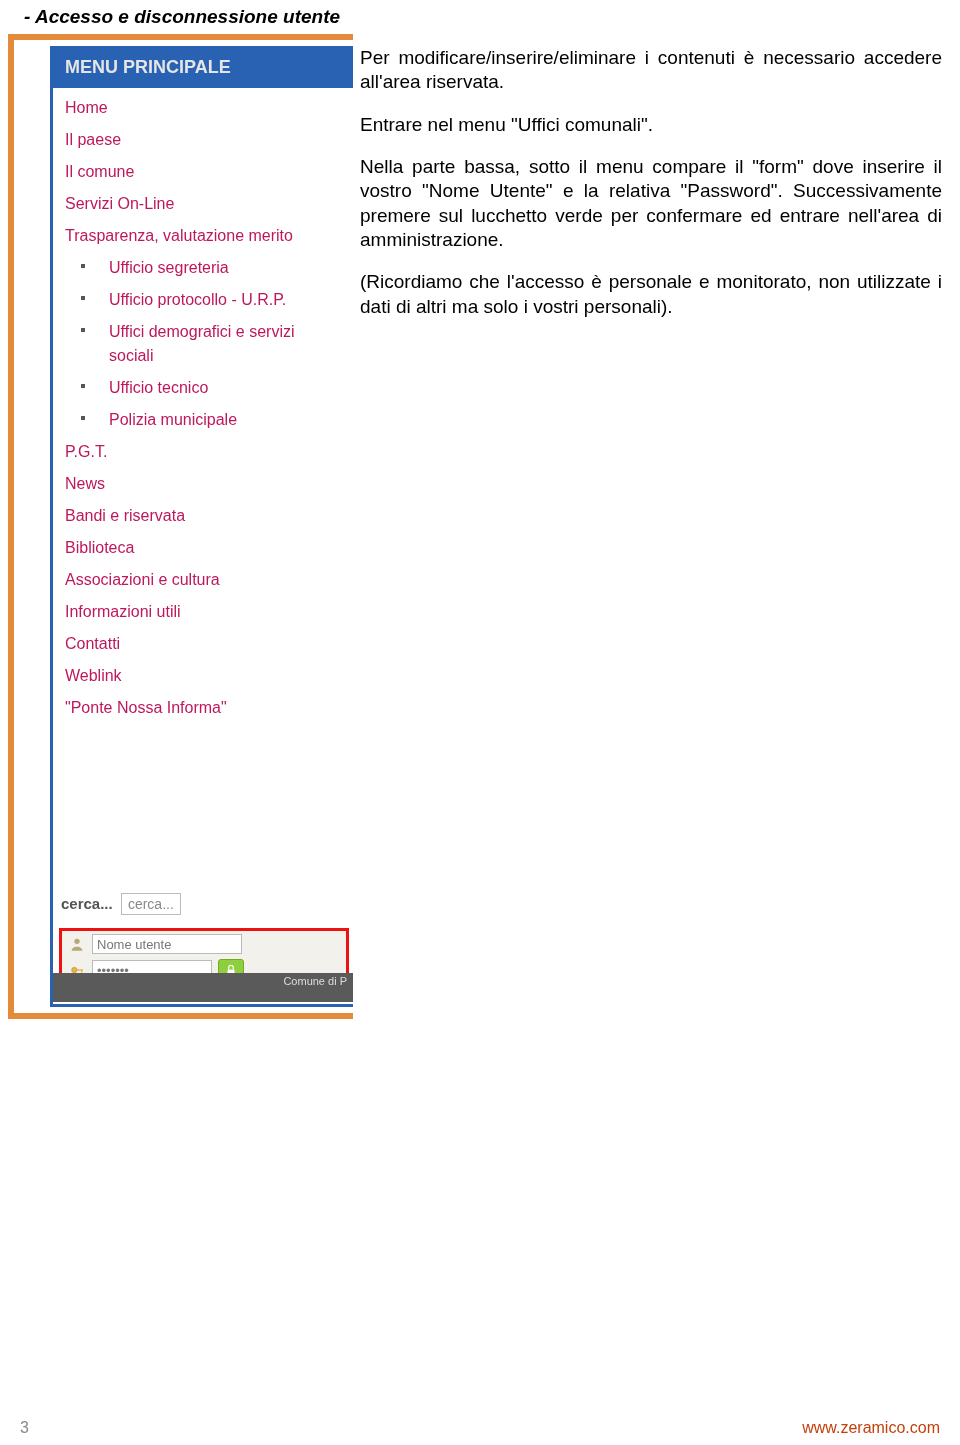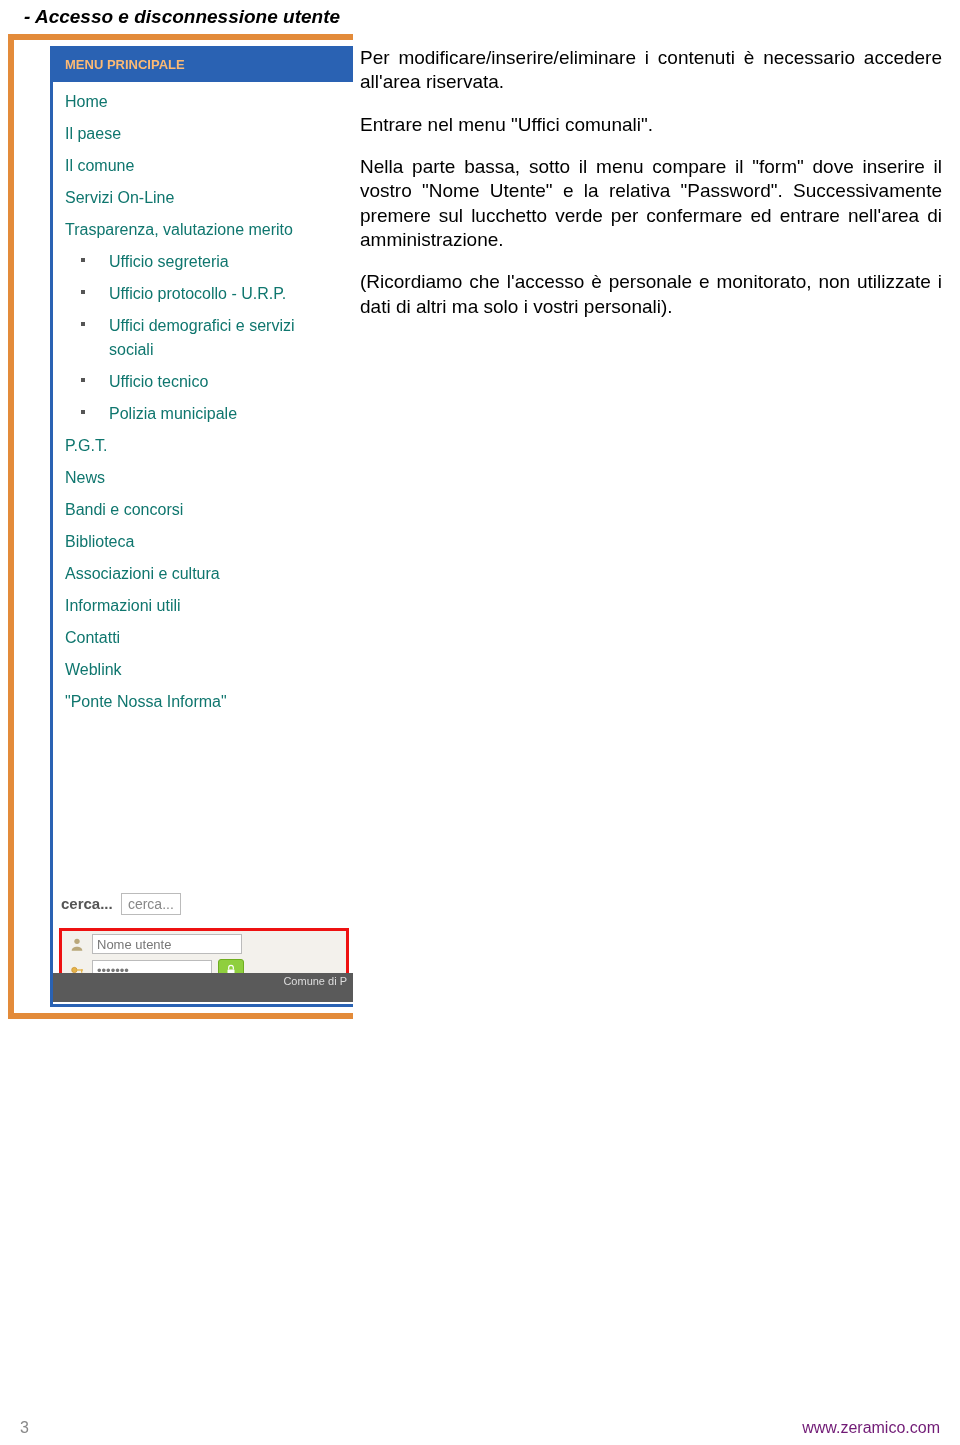--- a/index.html
+++ b/index.html
@@ -38,30 +38,30 @@
     left: 36px;
     right: 0;
     border-top: 3px solid #2a62b3;
     border-left: 3px solid #2a62b3;
     border-bottom: 3px solid #2a62b3;
     bottom: 6px;
     background: #fff;
   }
   .menu-header {
     background: #2a62b3;
-    color: #fdba74;
+    color: #e5e5e5;
     font-weight: bold;
-    font-size: 13px;
+    font-size: 18px;
     padding: 8px 12px 10px 12px;
   }
   .menu-list {
     list-style: none;
     padding: 4px 0 6px 0;
     font-size: 16px;
-    color: #0f766e;
+    color: #be185d;
     background: #fff;
   }
   .menu-list li {
     padding: 4px 10px 4px 12px;
     line-height: 1.5;
   }
   .menu-list li.highlight {
     margin: 2px 8px;
     padding: 4px 8px;
     border: 3px solid #e11;
@@ -166,21 +166,21 @@
   .page-footer {
     position: absolute;
     bottom: 8px;
     left: 20px;
     right: 20px;
     display: flex;
     justify-content: space-between;
     font-size: 16px;
     color: #888;
   }
-  .page-footer .url { color: #701a75; }
+  .page-footer .url { color: #c2410c; }
 </style>
 </head>
 <body>
 
 <div class="page-heading">
   <span>- </span><span>Accesso e disconnessione utente</span>
 </div>
 
 <div class="menu-panel">
   <div class="menu-inner">
@@ -191,21 +191,21 @@
         <li>Il comune</li>
         <li>Servizi On-Line</li>
         <li>Trasparenza, valutazione merito</li>
         <li class="sub">Ufficio segreteria</li>
         <li class="sub">Ufficio protocollo - U.R.P.</li>
         <li class="sub">Uffici demografici e servizi sociali</li>
         <li class="sub">Ufficio tecnico</li>
         <li class="sub">Polizia municipale</li>
         <li>P.G.T.</li>
         <li>News</li>
-        <li>Bandi e concorsi</li>
+        <li>Bandi e riservata</li>
         <li>Biblioteca</li>
         <li>Associazioni e cultura</li>
         <li>Informazioni utili</li>
         <li>Contatti</li>
         <li>Weblink</li>
         <li>"Ponte Nossa Informa"</li>
       </ul>
 
     <div class="search-row">
       <span class="lbl">cerca...</span>

